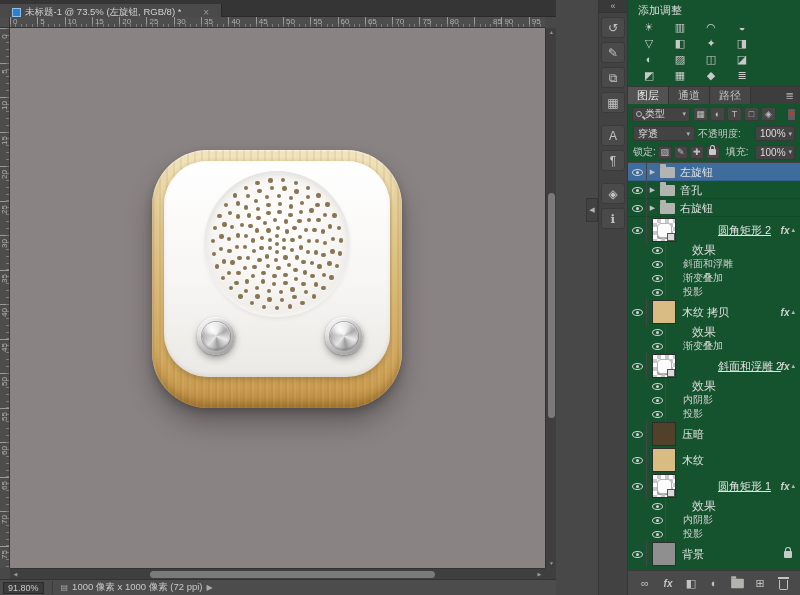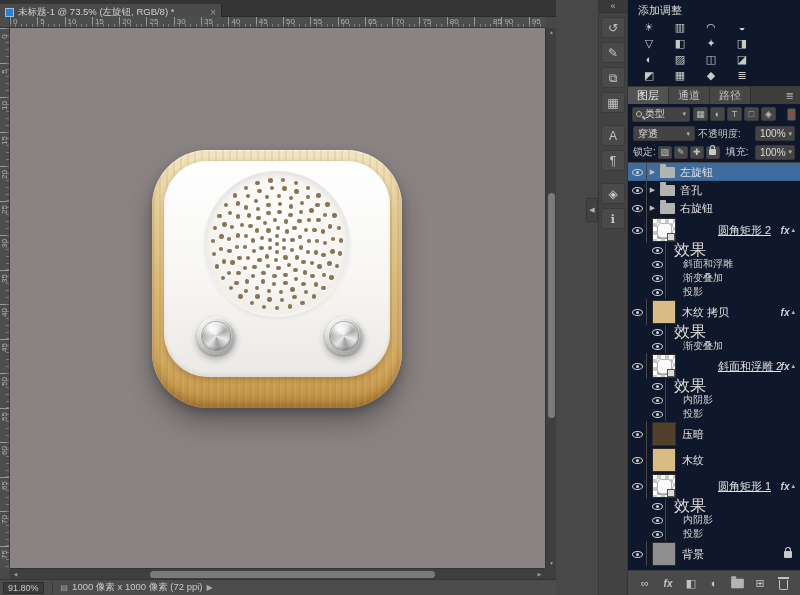--- a/index.html
+++ b/index.html
@@ -3,21 +3,21 @@
 <meta charset="utf-8">
 <style>
   * { margin:0; padding:0; box-sizing:border-box; }
   body { background:#222; font-family:"Liberation Sans","DejaVu Sans",sans-serif; }
   .root { position:relative; width:800px; height:595px; background:#484848; overflow:hidden;
           color:#d4d4d4; font-family:"Liberation Sans","DejaVu Sans",sans-serif; }
 
   
   .tabbar { position:absolute; left:0; top:0; width:556px; height:17px; background:#353535; border-bottom:1px solid #2a2a2a; }
   .doctab { position:absolute; left:0; top:4px; height:17px; width:222px; background:#4a4a4a;
-            display:flex; align-items:center; gap:4px; padding:0 5px; font-size:9.5px; color:#d0d0d0; border-right:1px solid #292929; }
+            display:flex; align-items:center; gap:4px; padding:0 12px; font-size:9.5px; color:#d0d0d0; border-right:1px solid #292929; }
   .ps-ico { width:9px; height:9px; background:#2f7fd0; border:1px solid #8fc0e8; flex:none; }
   .doctab .title { white-space:nowrap; overflow:hidden; }
   .doctab .close { margin-left:auto; color:#9a9a9a; font-size:10px; }
 
   
   .ruler-corner { position:absolute; left:0; top:17px; width:10px; height:11px; background:#4d4d4d;
                   border-right:1px solid #333; border-bottom:1px solid #333; }
   .hruler { position:absolute; left:10px; top:17px; width:535px; height:11px; background:#4d4d4d; border-bottom:1px solid #333;
     background-image:
       repeating-linear-gradient(90deg,#7d7d7d 0 1px,transparent 1px 5.46px),
@@ -76,21 +76,21 @@
   .dock { position:absolute; left:598px; top:0; width:30px; height:595px; background:#424242;
           border-left:1px solid #363636; border-right:1px solid #363636; }
   .dock-top { height:13px; display:flex; align-items:center; justify-content:center; color:#b5b5b5; font-size:9px; background:#393939; border-bottom:1px solid #333; }
   .dock-icon { width:24px; height:21px; margin:4px auto 0; display:flex; align-items:center; justify-content:center;
                color:#c3c3c3; font-size:12px; border-radius:3px; background:#4a4a4a; border:1px solid #3a3a3a; }
   .dock-icon.gap { margin-top:12px; }
   .dock-flyout { position:absolute; left:586px; top:198px; width:12px; height:24px; background:#424242; border:1px solid #363636;
                  color:#b5b5b5; font-size:7px; display:flex; align-items:center; justify-content:center; }
 
   
-  .panels { position:absolute; left:628px; top:0; width:172px; height:595px; background:#0f172a; }
+  .panels { position:absolute; left:628px; top:0; width:172px; height:595px; background:#14532d; }
   .adj-panel { position:absolute; left:0; top:0; width:100%; height:87px; border-bottom:1px solid #373737; }
   .adj-title { font-size:11px; color:#dadada; padding:3px 0 2px 10px; }
   .adj-grid { padding:0 4px 0 8px; }
   .adj-row { display:flex; gap:5px; margin-bottom:2px; }
   .adj-icon { width:26px; height:14px; display:flex; align-items:center; justify-content:center;
               color:#c9c9c9; font-size:11px; border-radius:2px; }
 
   .tabrow { position:absolute; top:87px; left:0; width:100%; height:17px; background:#3d3d3d; display:flex; align-items:stretch; }
   .tab { line-height:17px; padding:0 9px; font-size:11px; color:#c0c0c0; background:#464646; border-right:1px solid #323232; }
   .tab.active { background:#525252; color:#ececec; }
@@ -136,21 +136,21 @@
   .folder { width:15px; height:11px; background:#b3b3b0; border-radius:1px; position:relative; margin:0 5px 0 2px; flex:none; }
   .folder::before { content:""; position:absolute; top:-3px; left:0; width:6px; height:3px; background:#b3b3b0; border-radius:1px 1px 0 0; }
   .folder.small { transform:scale(.85); margin:0; }
   .lthumb { width:24px; height:24px; margin:0 6px 0 5px; border:1px solid #2d2d2d; flex:none; position:relative; background:#eee; }
   .lthumb.checker { background:repeating-conic-gradient(#c9c9c9 0% 25%,#ffffff 0% 50%) 0 0/8px 8px; }
   .lthumb .shape { position:absolute; left:3.5px; top:3.5px; width:15px; height:15px; background:#fdfdfd;
                    border:1px solid #b5b5b5; border-radius:4px; box-shadow:0 1px 1px rgba(0,0,0,.3); }
   .lthumb .badge { position:absolute; right:0; bottom:0; width:8px; height:8px; background:#dcdcdc; border:1px solid #555; }
   .lname { font-size:11px; color:#e2e2e2; white-space:nowrap; overflow:hidden; }
   .lname.u { text-decoration:underline;padding-left:36px; }
-  .lname.fxhead { font-size:16px; color:#d8d8d8; margin-left:8px; }
+  .lname.fxhead { font-size:12px; color:#d8d8d8; margin-left:26px; }
   .lname.fxitem { font-size:10px; color:#d0d0d0; margin-left:17px; }
   .fx-wrap { margin-left:auto; display:flex; align-items:center; gap:2px; padding-right:5px; flex:none; }
   .fx-label { font-size:10px; font-style:italic; font-weight:bold; color:#cfcfcf; }
   .fx-caret { font-size:7px; color:#b5b5b5; }
   .bg-lock { margin-left:auto; margin-right:8px; width:8px; height:7px; background:#c9c9c9; border-radius:1px; position:relative; flex:none; }
   .bg-lock::before { content:""; position:absolute; left:1px; top:-4px; width:4px; height:4px; border:1.5px solid #c9c9c9;
                      border-bottom:none; border-radius:3px 3px 0 0; }
 
   .lfooter { position:absolute; left:0; top:570px; width:100%; height:25px; background:#4a4a4a; border-top:1px solid #3a3a3a;
              display:flex; align-items:center; justify-content:flex-end; gap:7px; padding:0 9px; }

